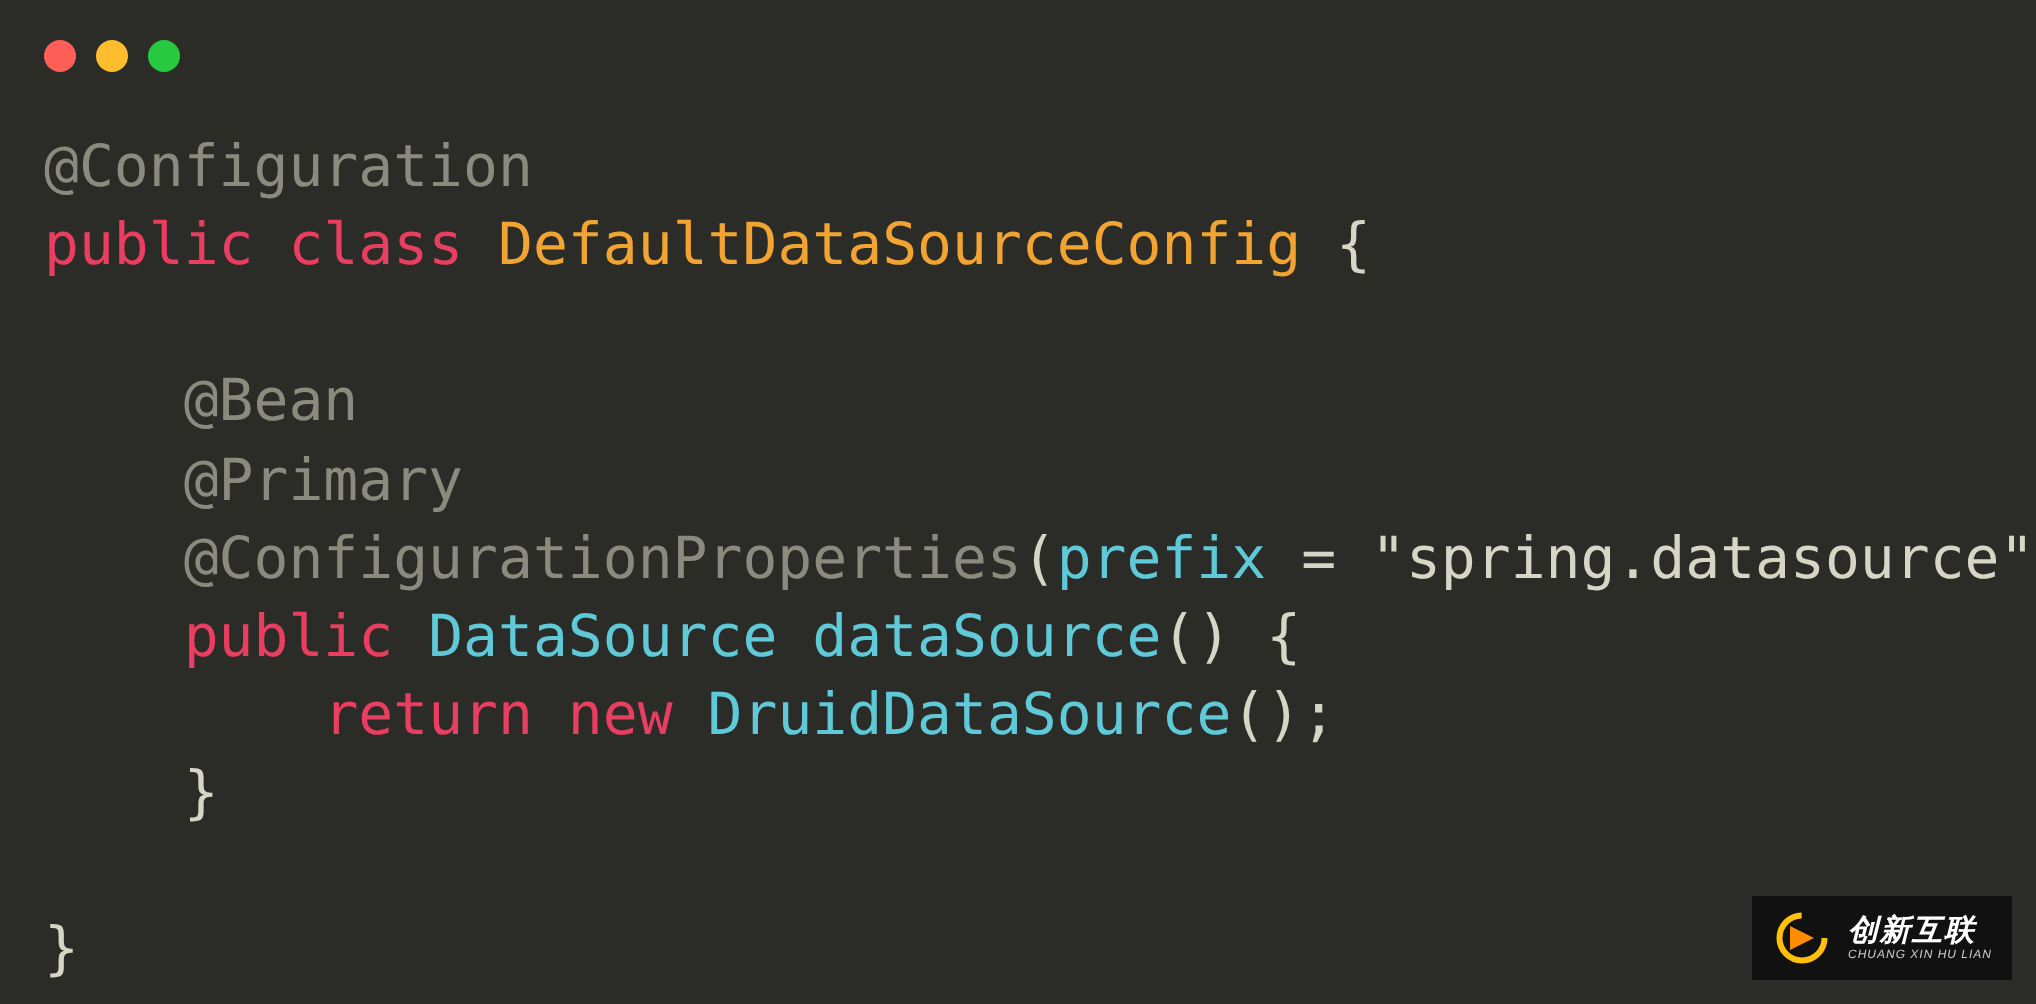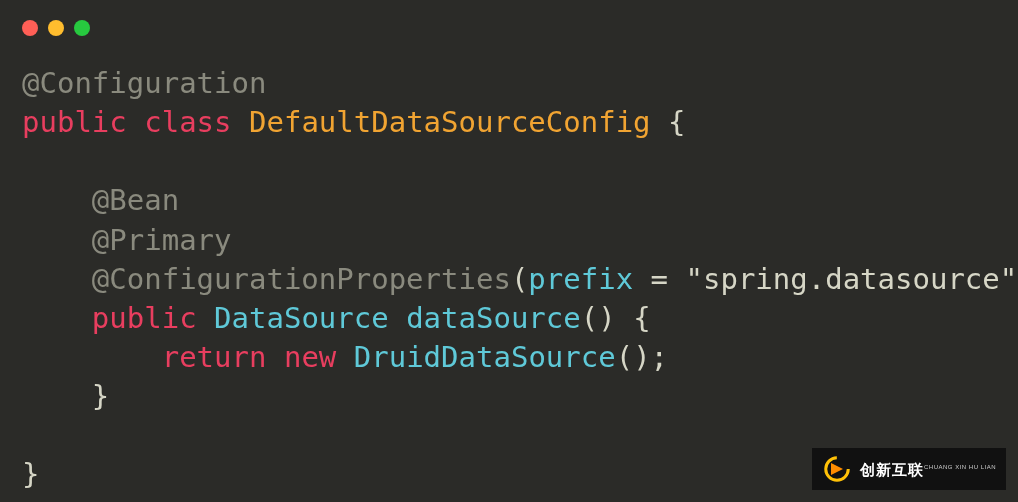--- a/index.html
+++ b/index.html
@@ -55,21 +55,21 @@
     align-items: center;
     gap: 8px;
     font-family: "Helvetica Neue", Arial, sans-serif;
   }
   .badge-logo {
     width: 30px;
     height: 30px;
     position: relative;
   }
   .badge-logo svg { width: 30px; height: 30px; display:block; }
-  .badge-text { display:flex; flex-direction:row; line-height:1; }
+  .badge-text { display:flex; flex-direction:column; line-height:1;font-style:italic; }
   .badge-cn { font-size: 15px; font-weight: 700; letter-spacing: 1px; }
   .badge-en { font-size: 6px; letter-spacing: 0.5px; color:#ccc; margin-top:2px;}
 </style>
 </head>
 <body>
 
 <div class="window">
   <div class="traffic-lights">
     <div class="light red"></div>
     <div class="light yellow"></div>

